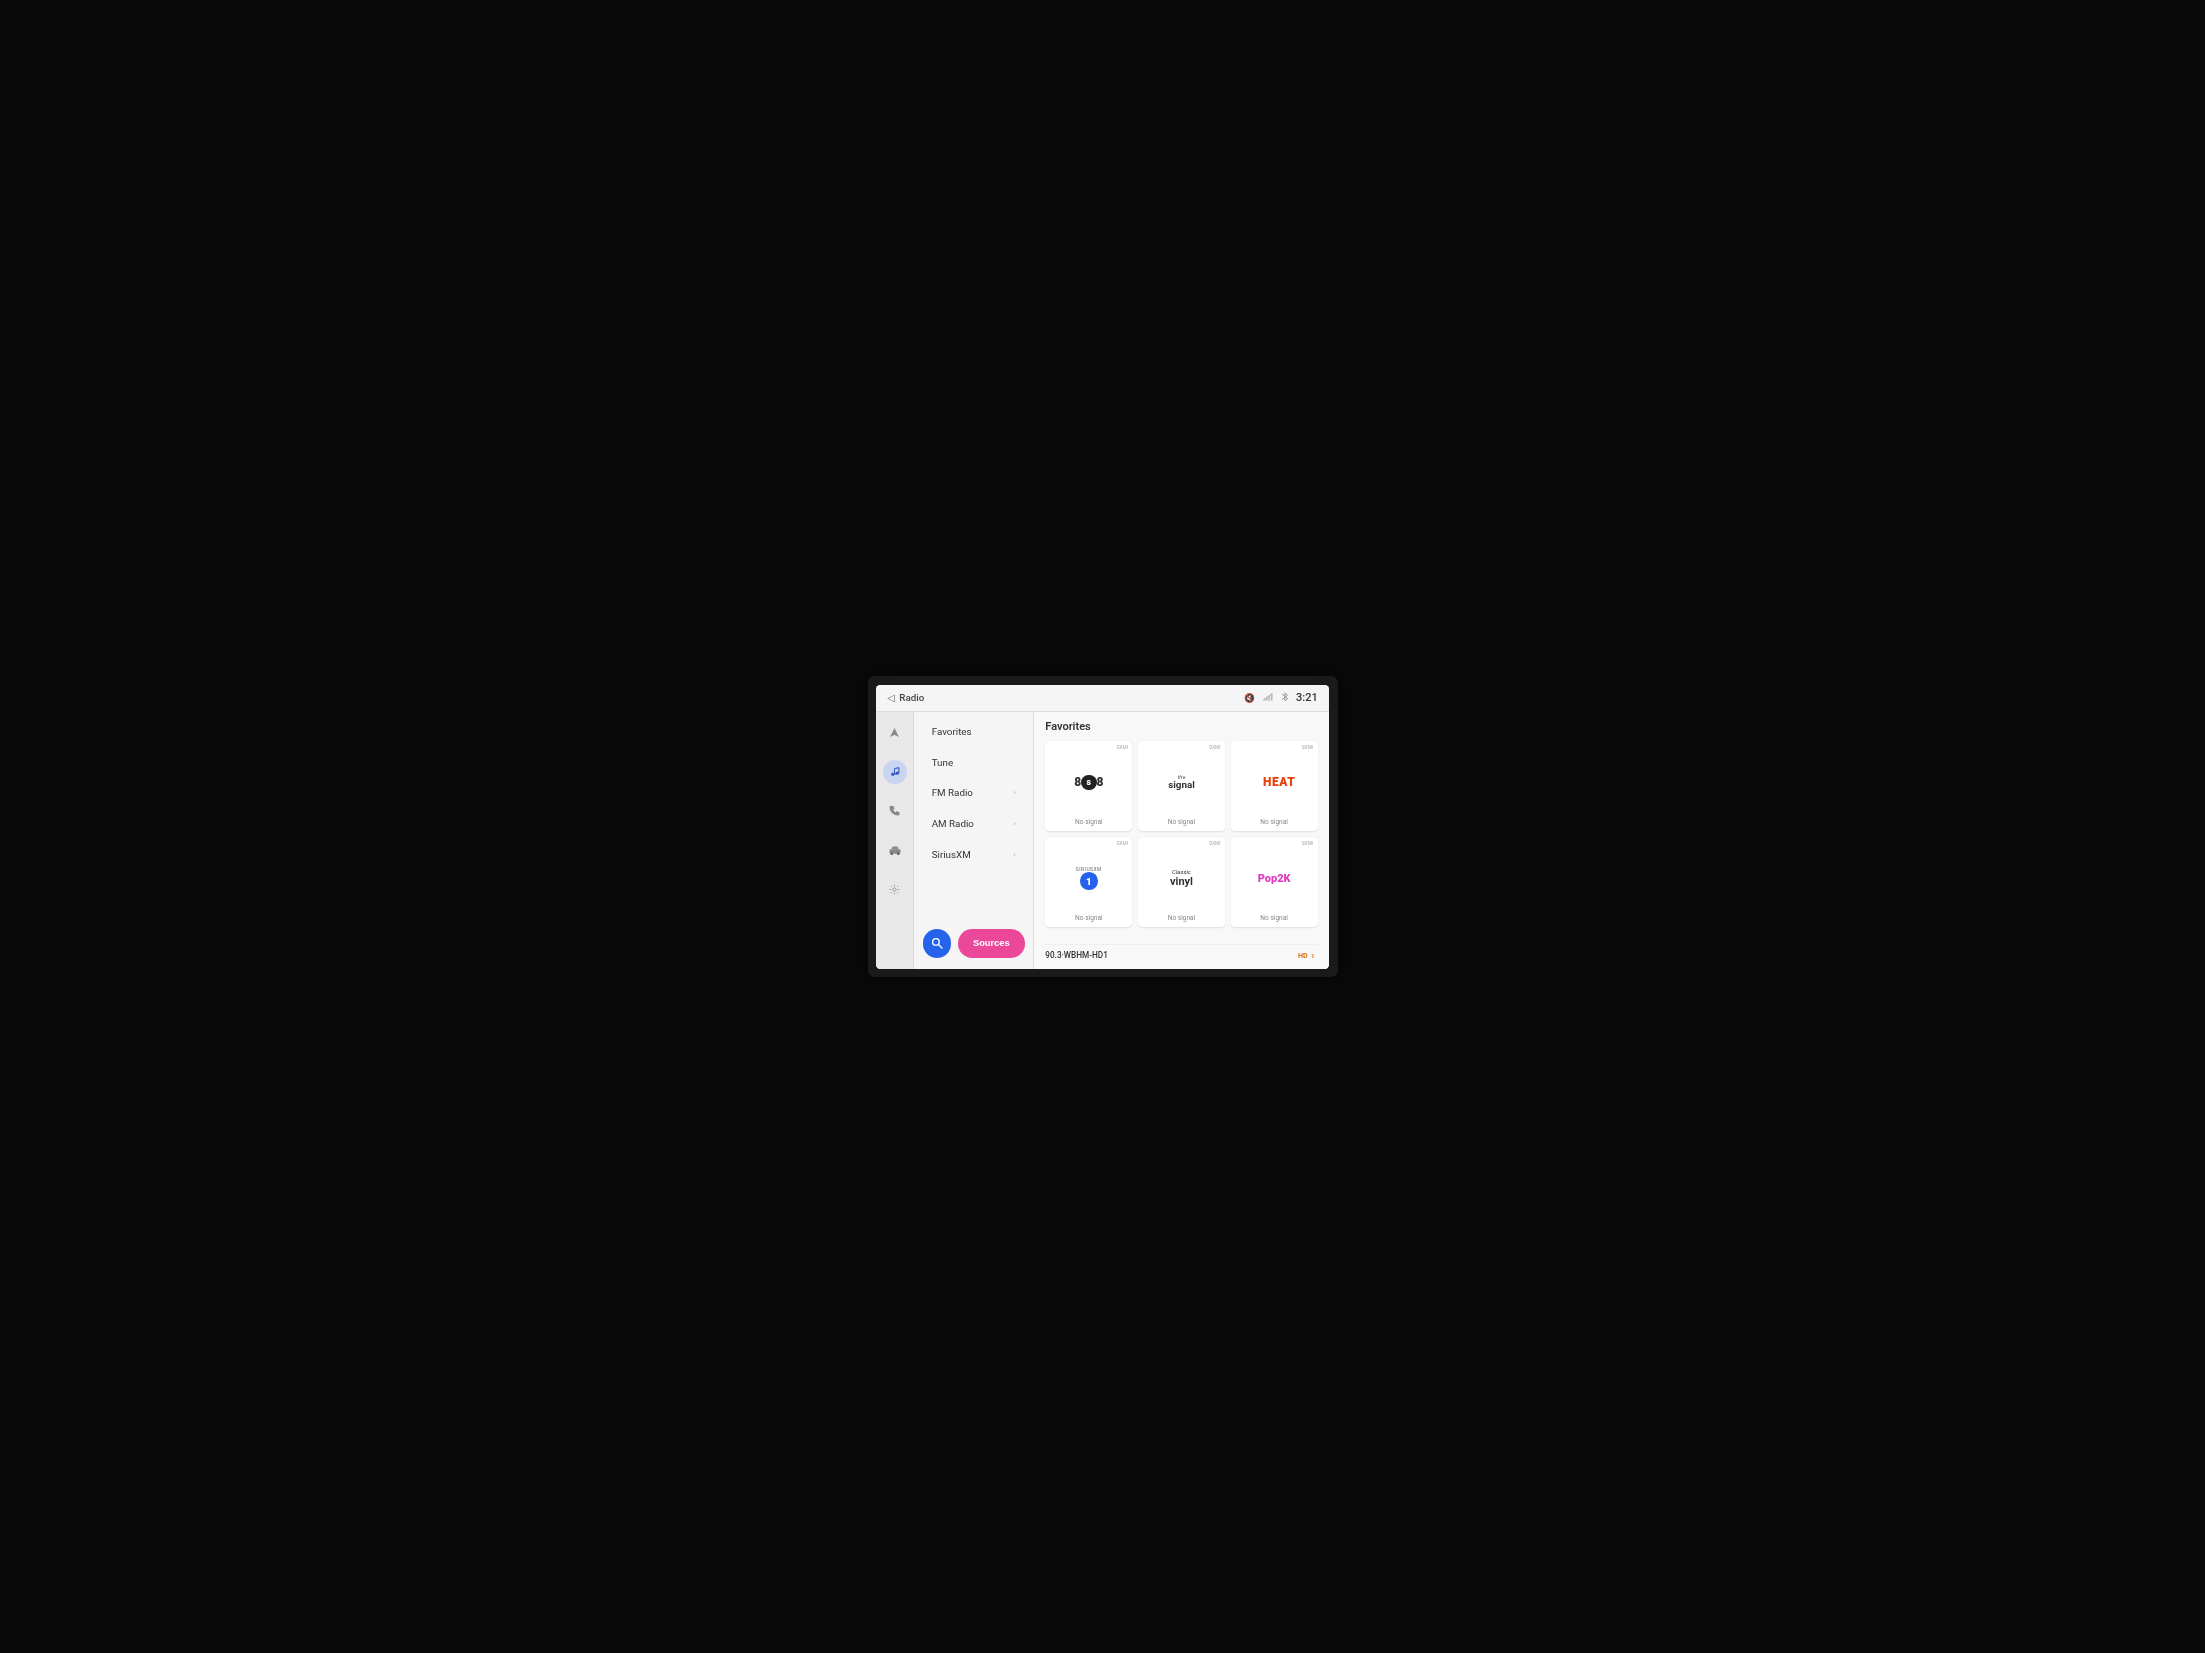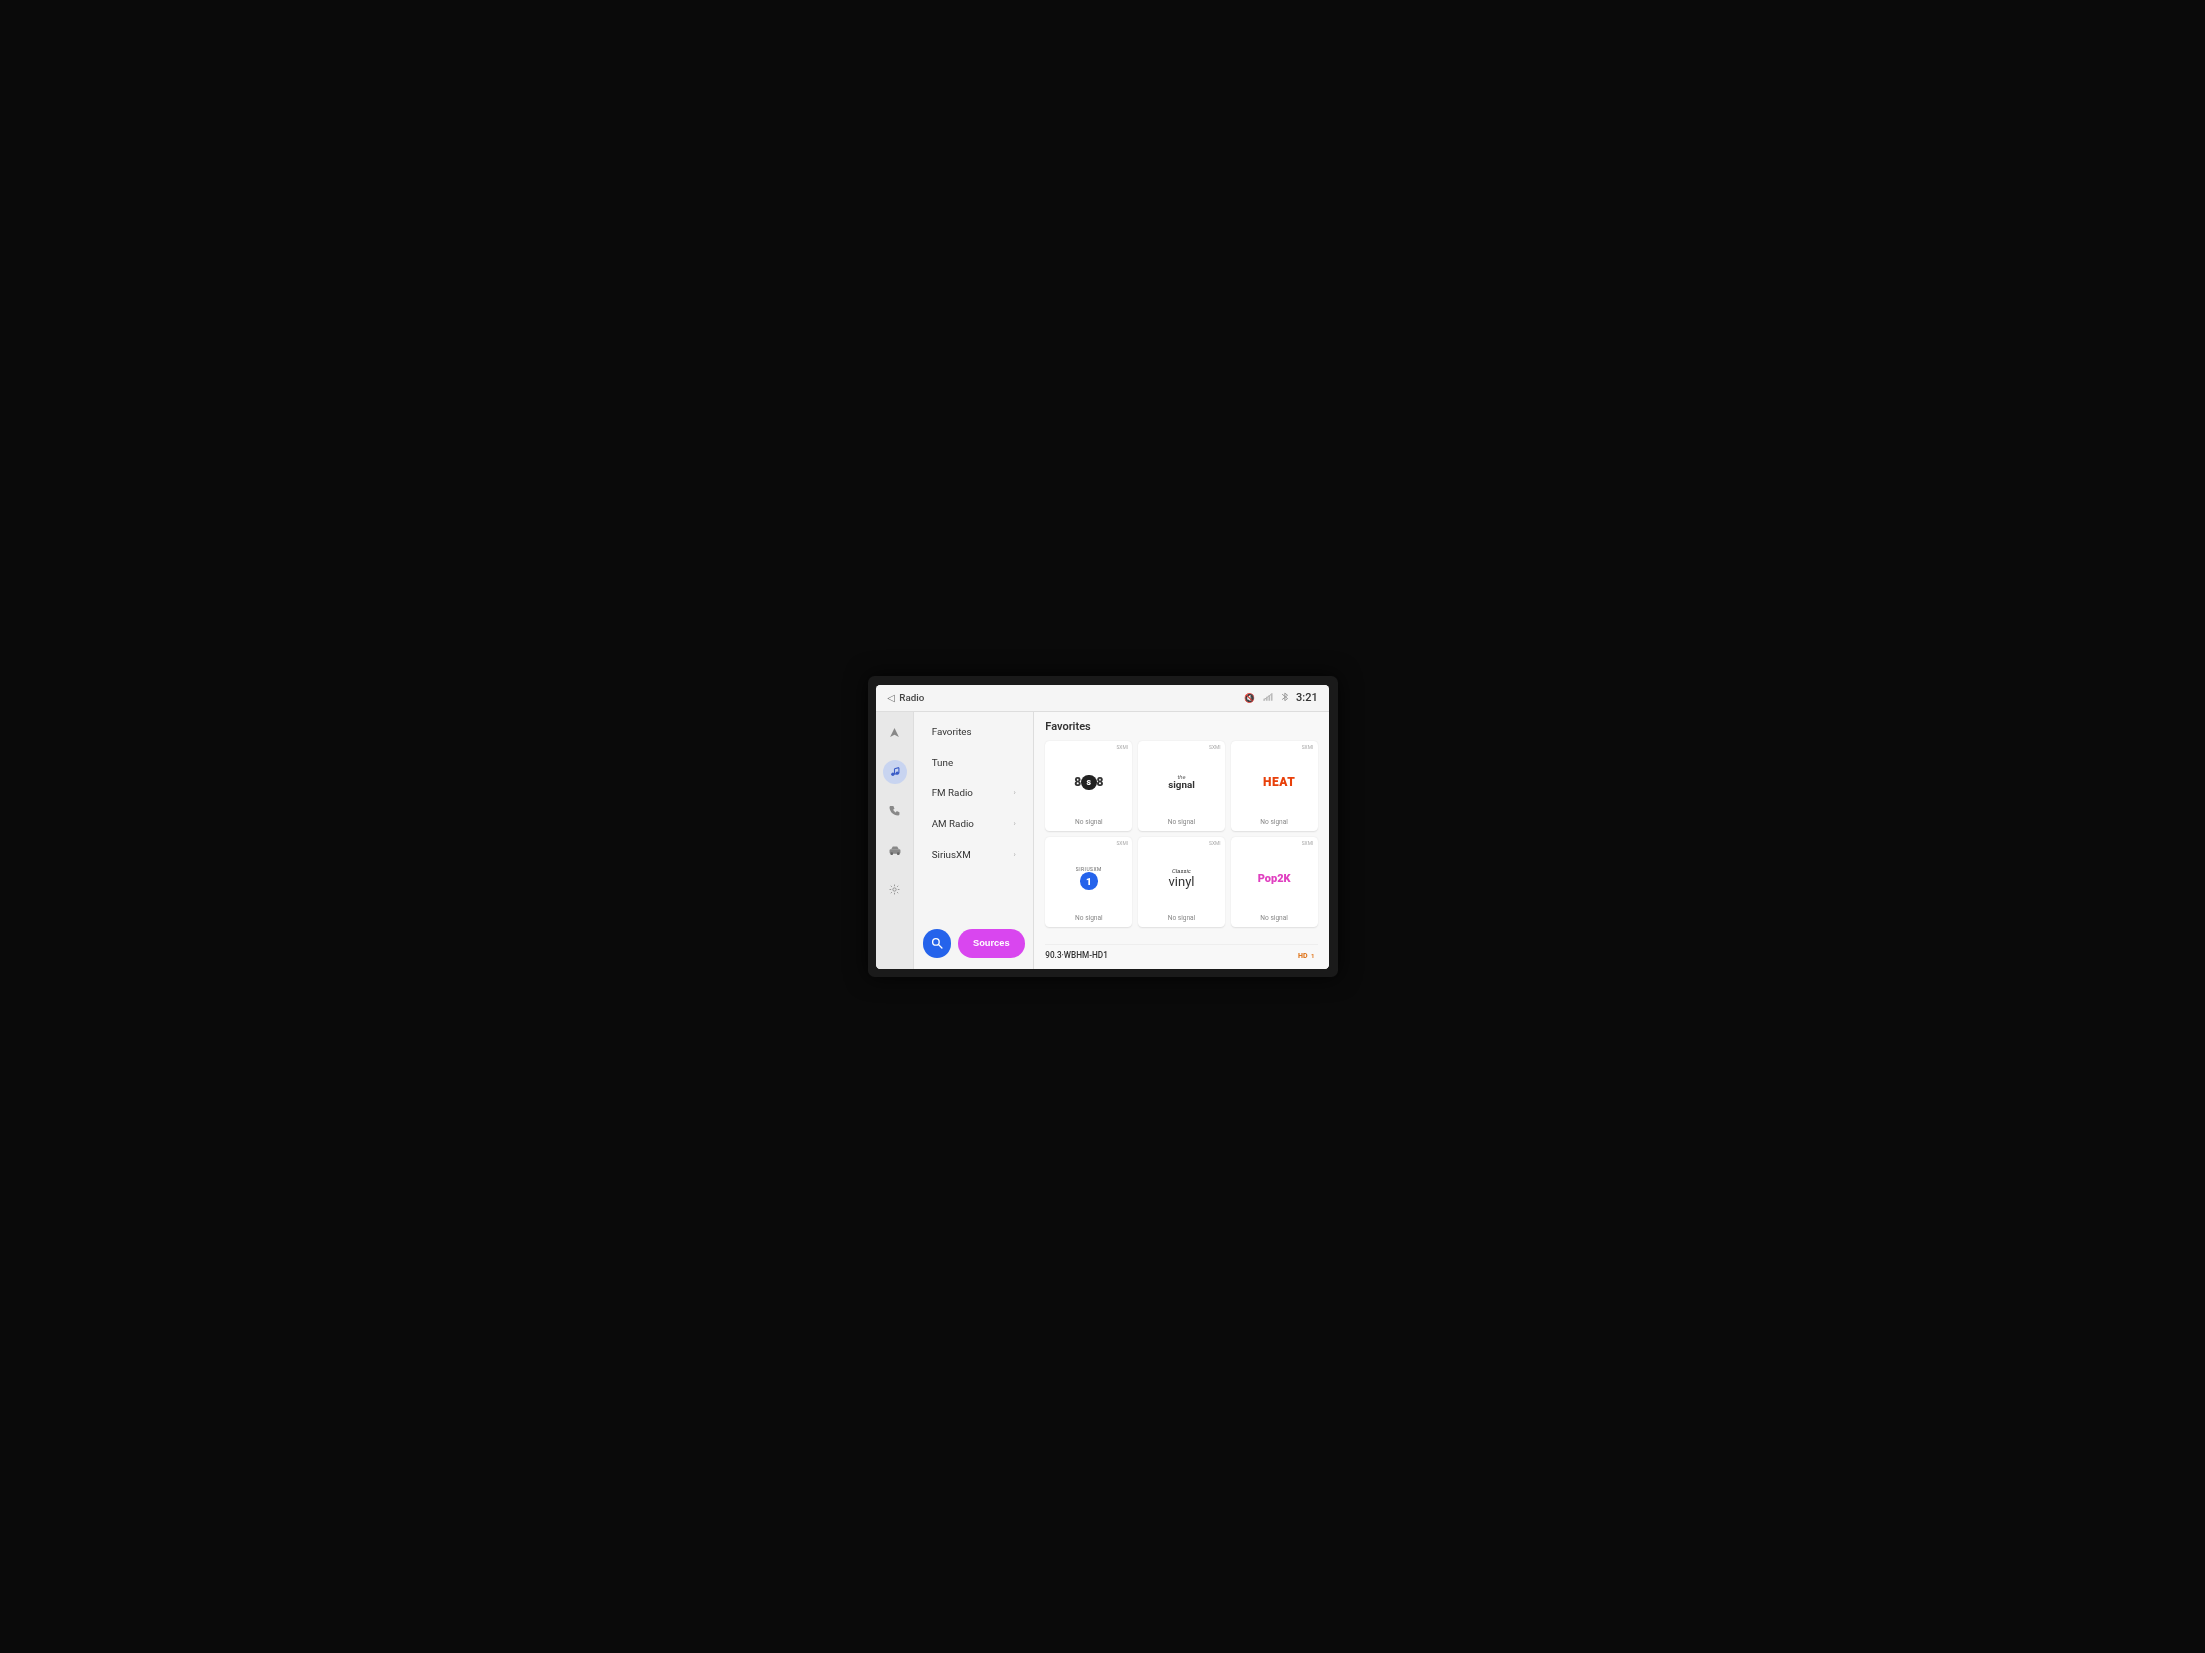--- a/index.html
+++ b/index.html
@@ -158,21 +158,21 @@
       justify-content: center;
       color: white;
       font-size: 12px;
       flex-shrink: 0;
     }
 
     .sources-btn {
       flex: 1;
       height: 28.4px;
       border-radius: 14.2px;
-      background: #d946ef;
+      background: #ec4899;
       border: none;
       cursor: pointer;
       color: white;
       font-size: 9.3px;
       font-weight: 600;
     }
 
     
     .favorites-panel {
       flex: 1;
@@ -281,21 +281,21 @@
       background: #2563eb;
       color: white;
       display: flex; align-items: center; justify-content: center;
       font-size: 9.8px; font-weight: 900;
     }
 
     .logo-classicvinyl {
       text-align: center;
     }
     .logo-classicvinyl .classic-text { font-size: 6px; font-style: italic; color: #333; }
-    .logo-classicvinyl .vinyl-text { font-size: 13px; font-weight: 400; color: #333; }
+    .logo-classicvinyl .vinyl-text { font-size: 11px; font-weight: 700; color: #333; }
 
     .logo-pop2k {
       font-size: 11px;
       font-weight: 900;
       color: #e040c0;
     }
 
     .now-playing-bar {
       display: flex;
       align-items: center;

